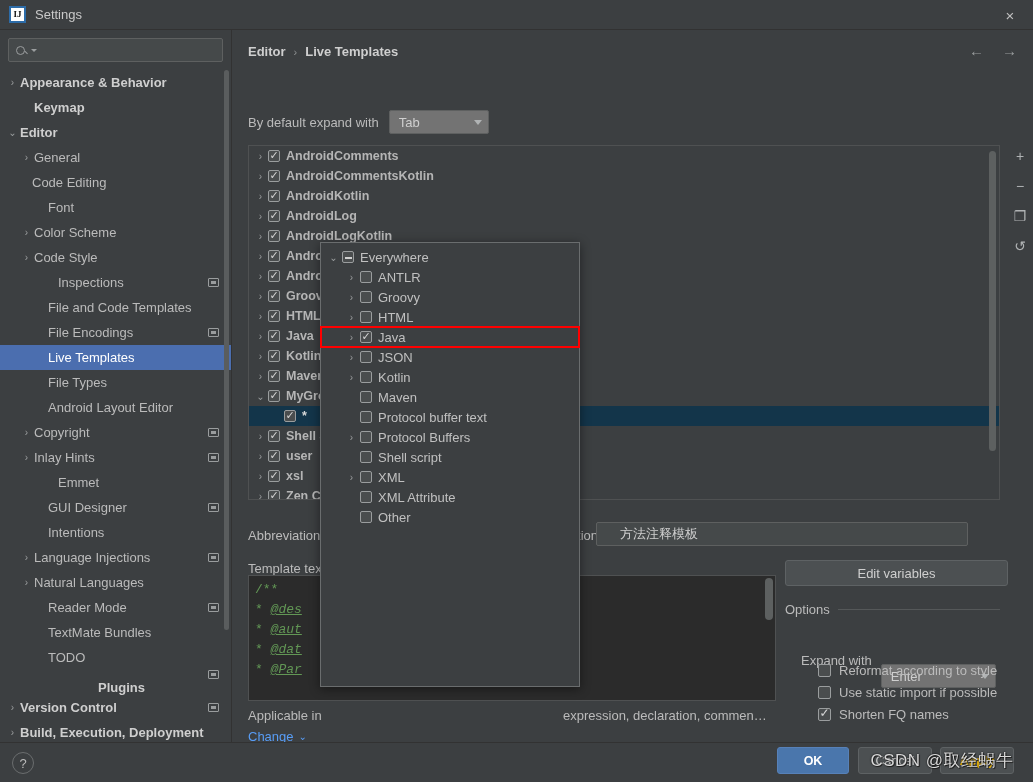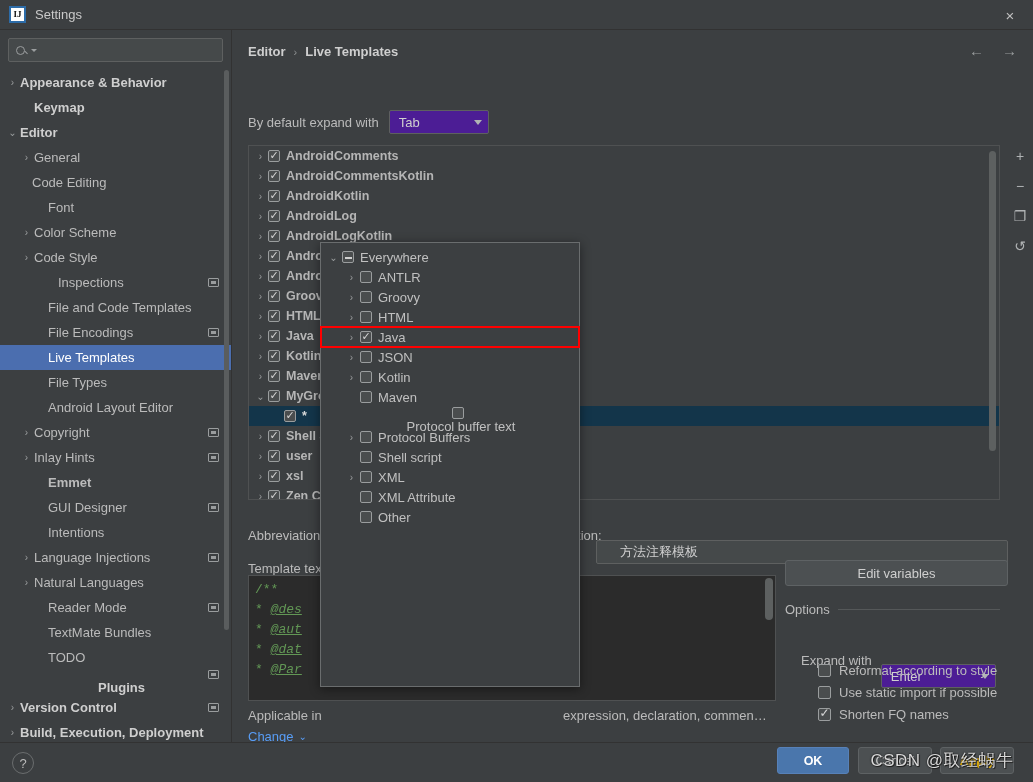--- a/index.html
+++ b/index.html
@@ -97,21 +97,21 @@
   }
   .bc-sep{ color:#8d9091; font-weight:normal; font-size:11px; }
   .nav-arrows{
     position:absolute; right:16px; top:12px; display:flex; gap:18px; color:#9a9d9e; font-size:15px;
   }
   .expand-row{
     position:absolute; left:15px; top:80px; display:flex; align-items:center; gap:10px;
   }
   .expand-label{ font-size:13px; color:#bbbbbb; }
   .combo{
-    height:24px; min-width:98px; background:#4c1d95; border:1px solid #5e6060;
+    height:24px; min-width:98px; background:#737373; border:1px solid #5e6060;
     border-radius:2px; display:flex; align-items:center; padding:0 6px 0 9px;
     justify-content:space-between; font-size:13px; color:#cfcfcf; gap:4px;
   }
   .combo-caret{
     width:0;height:0;border-left:4.5px solid transparent;border-right:4.5px solid transparent;
     border-top:5px solid #b0b3b4;
   }
 
   
   .tpl-box{
@@ -318,21 +318,21 @@
       <div class="tree-row" style="padding-left: 20px;">
         <span class="chev">›</span>
         <span class="tree-label">Copyright</span>
         <span class="proj-icon"></span>
       </div>
       <div class="tree-row" style="padding-left: 20px;">
         <span class="chev">›</span>
         <span class="tree-label">Inlay Hints</span>
         <span class="proj-icon"></span>
       </div>
-      <div class="tree-row" style="padding-left: 34px; font-weight: bold;">
+      <div class="tree-row" style="padding-left: 44px;">
         <span class="chev blank">›</span>
         <span class="tree-label">Emmet</span>
       </div>
       <div class="tree-row" style="padding-left: 34px;">
         <span class="chev blank">›</span>
         <span class="tree-label">GUI Designer</span>
         <span class="proj-icon"></span>
       </div>
       <div class="tree-row" style="padding-left: 34px;">
         <span class="chev blank">›</span>
@@ -498,21 +498,21 @@
   <div class="side-tools" id="side-tools">
       <div>+</div>
       <div>−</div>
       <div>❐</div>
       <div>↺</div>
     </div>
 
   <div class="lbl" style="left:15px; top:498px;">Abbreviation:</div>
   <div class="txtin" style="left:112px; top:492px; width:175px;"></div>
   <div class="lbl" style="left:300px; top:498px;">Description:</div>
-  <div class="txtin" style="left:363px; top:510px; width:412px;padding-left:23px;">方法注释模板</div>
+  <div class="txtin" style="left:363px; top:492px; width:372px;padding-left:23px;">方法注释模板</div>
 
   <div class="lbl" style="left:15px; top:531px;">Template text:</div>
   <div class="code-area">
     <div id="code-lines">
         <div><span class="plain">/**</span></div>
         <div><span class="plain"> * </span><span class="tag">@des</span></div>
         <div><span class="plain"> * </span><span class="tag">@aut</span></div>
         <div><span class="plain"> * </span><span class="tag">@dat</span></div>
         <div><span class="plain"> * </span><span class="tag">@Par</span></div>
       </div>
@@ -593,21 +593,21 @@
       <div class="pop-row" style="padding-left: 22px;">
         <span class="pop-chev">›</span>
         <span class="cbx"></span>
         <span class="pop-label">Kotlin</span>
       </div>
       <div class="pop-row" style="padding-left: 22px;">
         <span class="pop-chev"></span>
         <span class="cbx"></span>
         <span class="pop-label">Maven</span>
       </div>
-      <div class="pop-row" style="padding-left: 22px; flex-direction: column;">
+      <div class="pop-row" style="padding-left: 22px;">
         <span class="pop-chev"></span>
         <span class="cbx"></span>
         <span class="pop-label">Protocol buffer text</span>
       </div>
       <div class="pop-row" style="padding-left: 22px;">
         <span class="pop-chev">›</span>
         <span class="cbx"></span>
         <span class="pop-label">Protocol Buffers</span>
       </div>
       <div class="pop-row" style="padding-left: 22px;">

